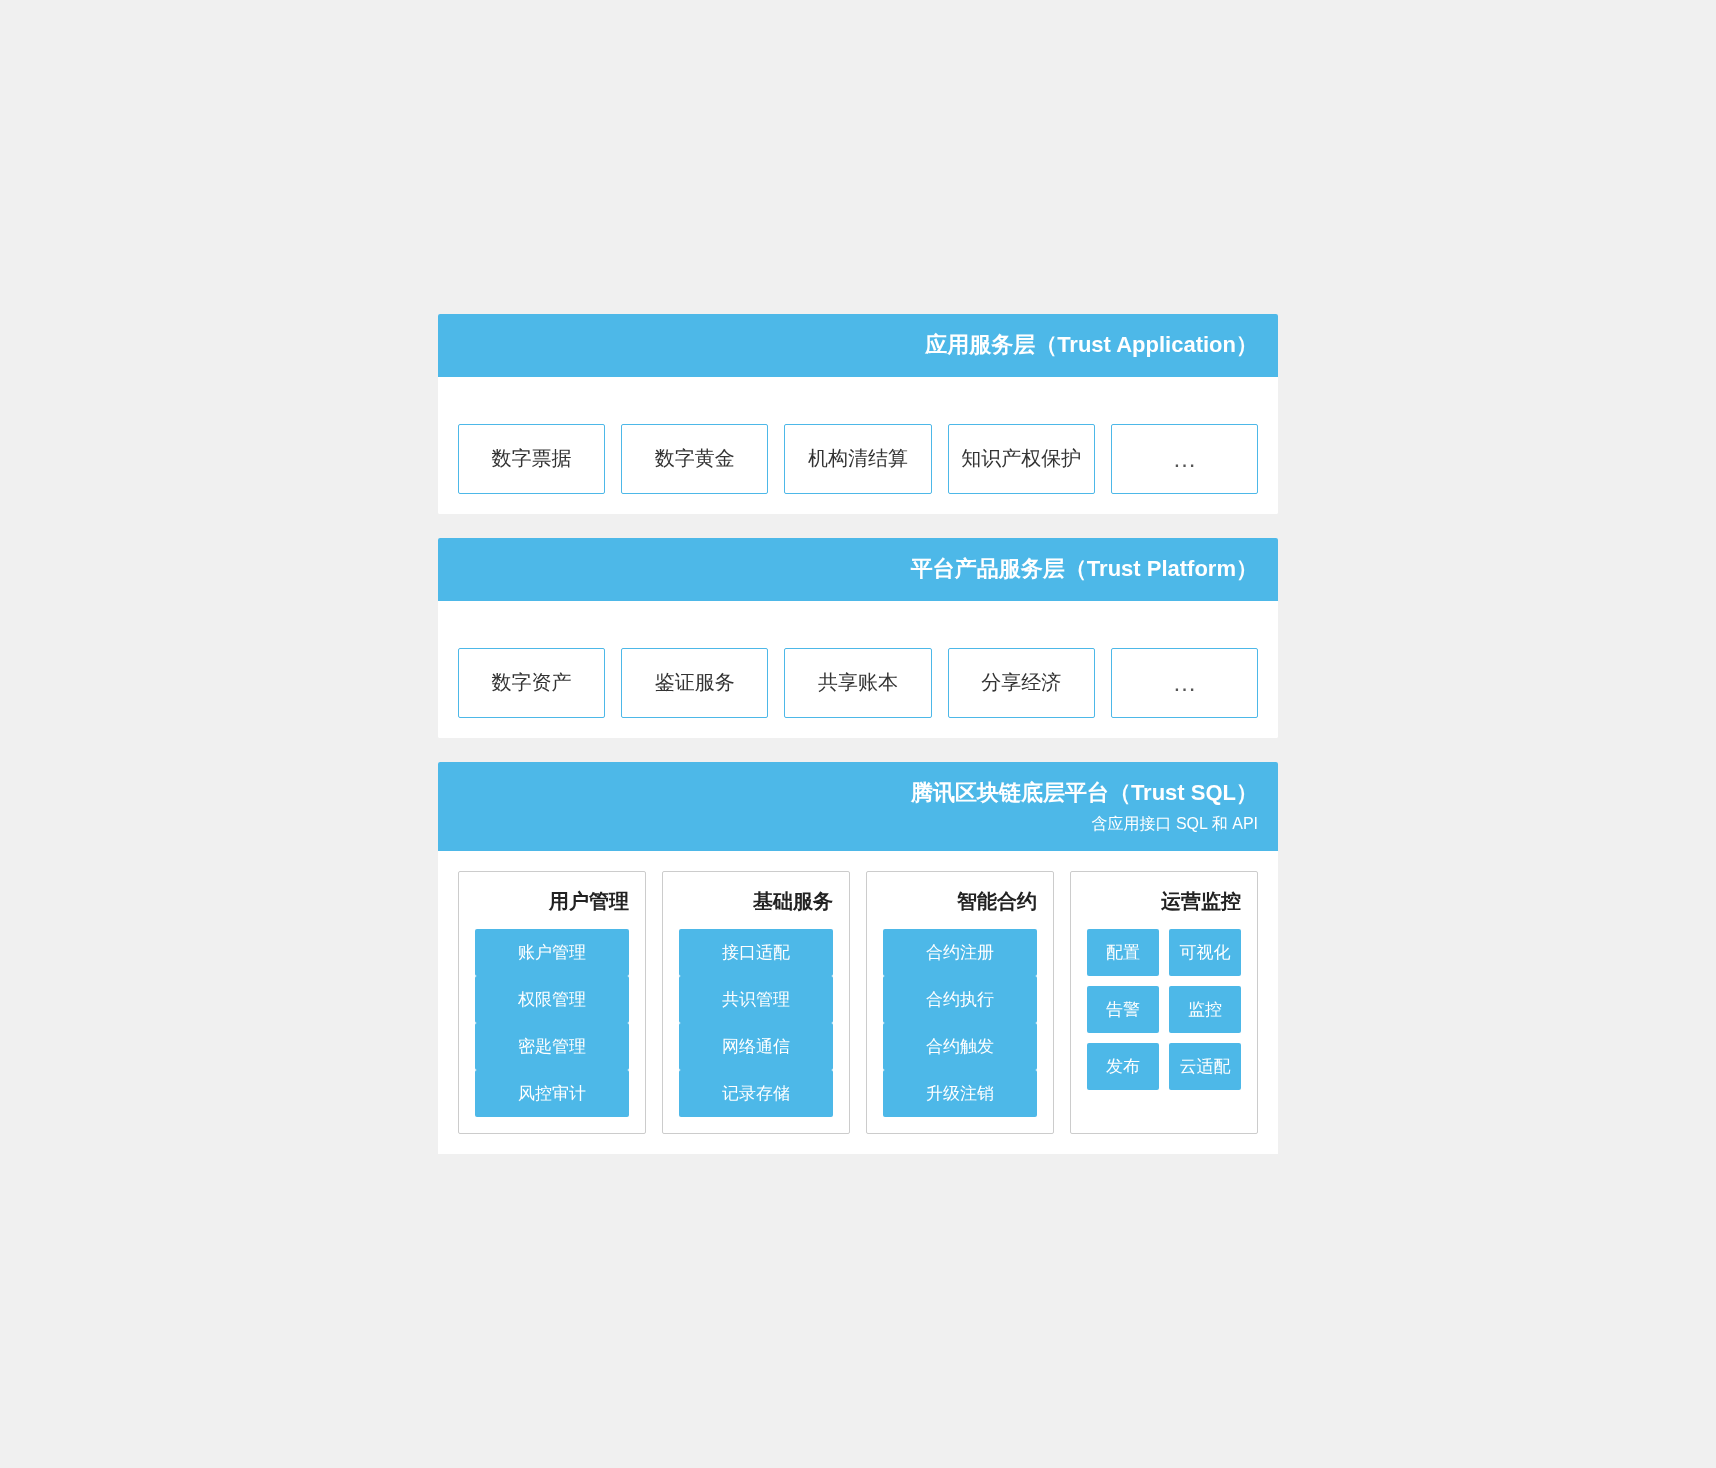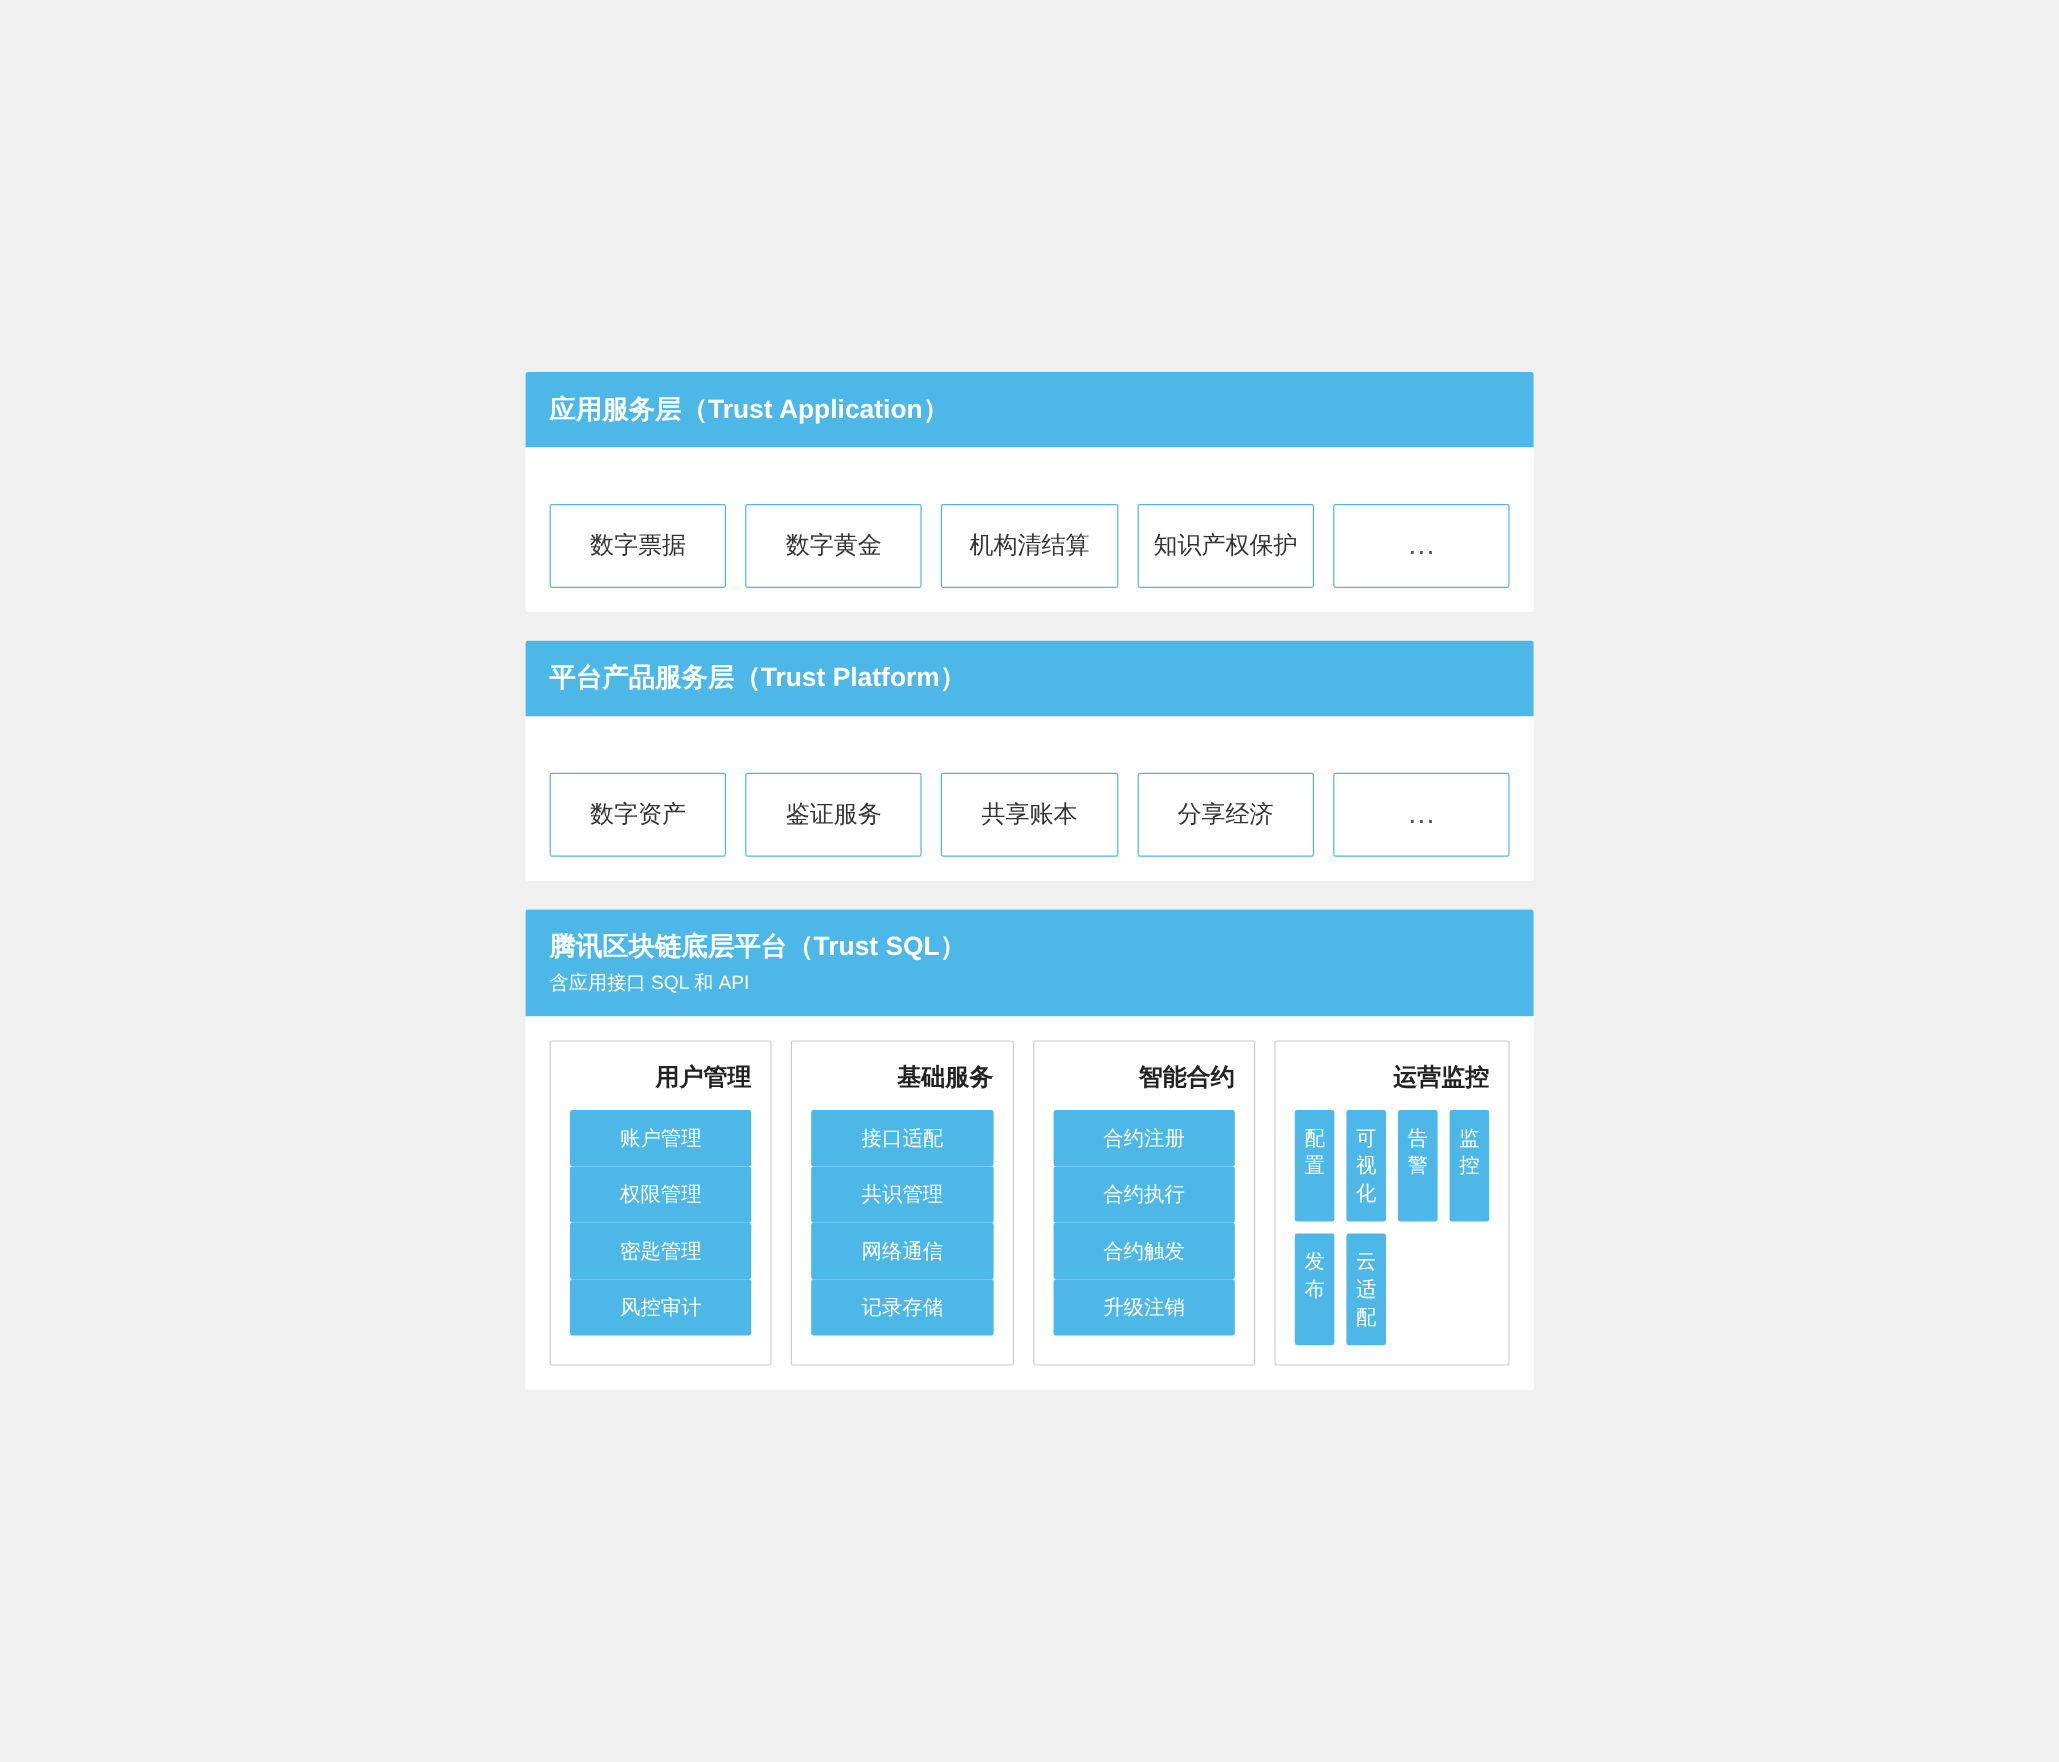--- a/index.html
+++ b/index.html
@@ -32,21 +32,21 @@
       background: white;
       border-radius: 2px;
     }
 
     
     .section-header {
       background-color: #4db8e8;
       color: white;
       font-size: 22px;
       font-weight: bold;
-      text-align: left;
+      text-align: right;
       padding: 16px 20px;
       border-radius: 2px 2px 0 0;
       line-height: 1.4;
     }
 
     .section-header .sub-title {
       font-size: 16px;
       font-weight: normal;
       display: block;
       margin-top: 4px;
@@ -120,21 +120,21 @@
       color: white;
       border-radius: 2px;
       text-align: center;
       padding: 12px 8px;
       font-size: 17px;
     }
 
     
     .sub-panel-grid {
       display: grid;
-      grid-template-columns: 1fr 1fr 1fr 1fr;
+      grid-template-columns: 1fr 1fr;
       gap: 10px;
     }
 
     .sub-panel-grid .sub-panel-item {
       
     }
   </style>
 </head>
 <body>
 

